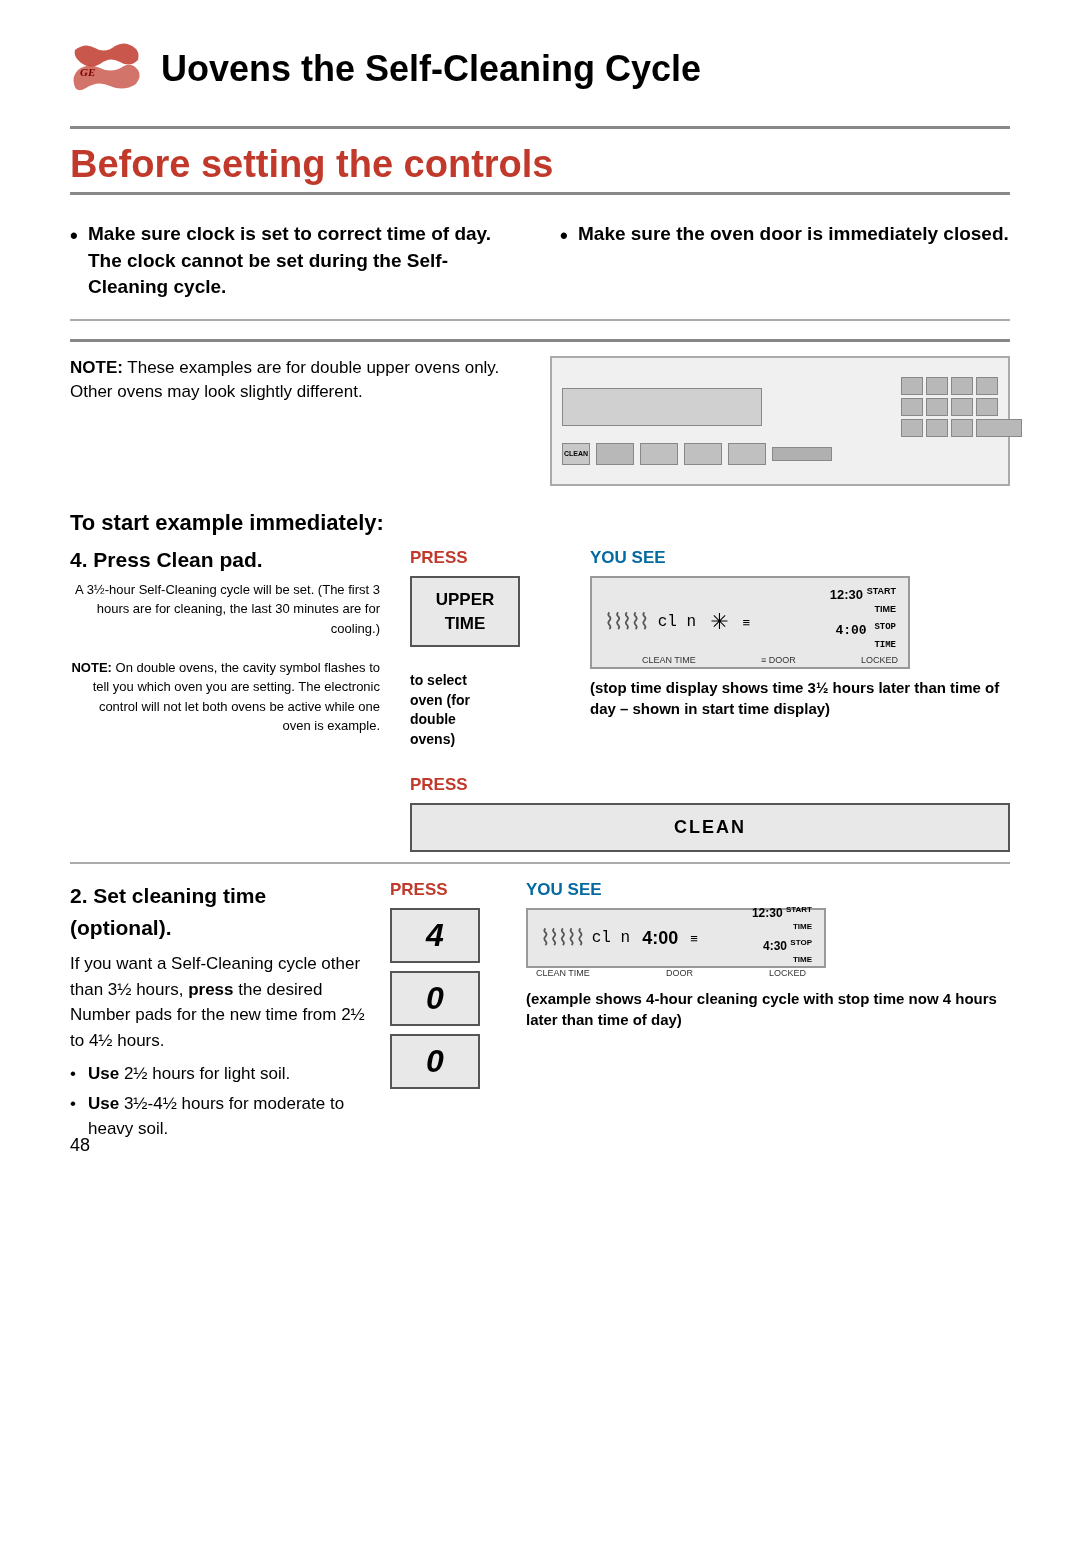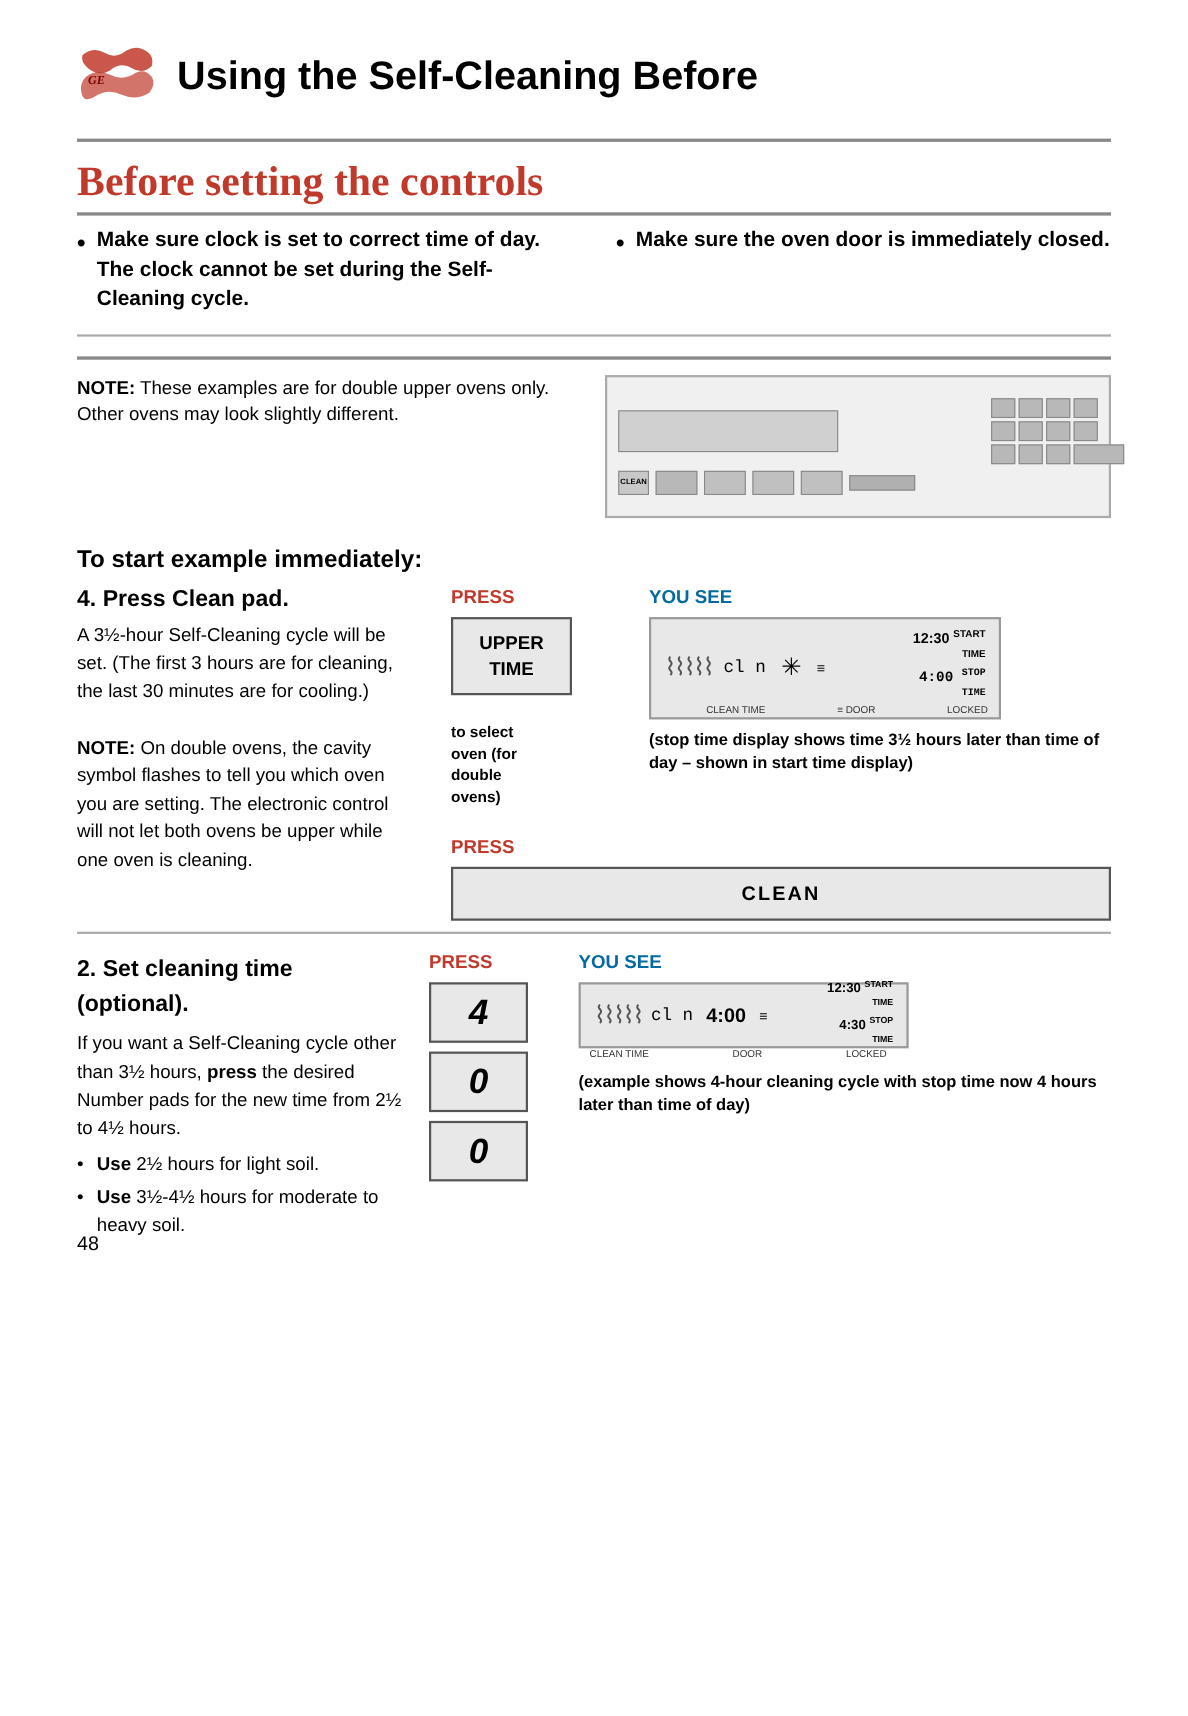--- a/index.html
+++ b/index.html
@@ -34,24 +34,23 @@
     .header-title span {
       font-style: normal;
       font-weight: bold;
     }
 
     
     .section-title {
       font-size: 38px;
       font-weight: bold;
       color: #c0392b;
-      margin-bottom: 10px;
+      margin-bottom: 26px;
       border-bottom: 3px solid #888;
       padding-bottom: 6px;
-      font-family: Liberation Serif, serif;
     }
 
     
     .before-section {
       border-top: 3px solid #888;
       padding-top: 14px;
       margin-bottom: 0;
     }
 
     .two-col-bullets {
@@ -170,22 +169,23 @@
 
     .step-section {
       margin-bottom: 20px;
     }
     .step-title {
       font-size: 21px;
       font-weight: bold;
       margin-bottom: 8px;
     }
     .step-body {
-      font-size: 17px;
+      font-size: 13px;
       line-height: 1.5;
+      text-align: right;
     }
     .press-col {
       display: flex;
       flex-direction: column;
       align-items: flex-start;
     }
     .press-label {
       font-size: 17px;
       font-weight: bold;
       color: #c0392b;
@@ -378,21 +378,21 @@
       <svg width="75" height="58" viewBox="0 0 75 58">
 
         <rect x="0" y="0" width="75" height="58" fill="#fff"></rect>
 
         <path d="M5,10 Q15,2 25,8 Q35,14 45,6 Q55,0 65,8 Q70,12 68,20 Q60,28 50,22 Q40,16 30,24 Q20,30 10,22 Q3,16 5,10Z" fill="#c0392b" opacity="0.85"></path>
         <path d="M8,30 Q18,22 30,28 Q42,34 54,26 Q62,22 68,30 Q72,36 66,44 Q54,52 40,46 Q28,40 16,48 Q6,54 4,44 Q2,36 8,30Z" fill="#c0392b" opacity="0.7"></path>
         <text x="10" y="36" font-family="serif" font-size="11" fill="#7a0000" font-style="italic" font-weight="bold">GE</text>
       </svg>
     </div>
     <div class="header-title">
-      <span>U</span><span>sing the Self-Cleaning Before</span>
+      <span>U</span><span>ovens the Self-Cleaning Cycle</span>
     </div>
   </div>
 
   <div class="before-section">
     <div class="section-title">Before setting the controls</div>
     <div class="two-col-bullets">
       <div class="bullet-item">Make sure clock is set to correct time of day. The clock cannot be set during the Self-Cleaning cycle.</div>
       <div class="bullet-item">Make sure the oven door is immediately closed.</div>
     </div>
   </div>
@@ -444,21 +444,21 @@
 
     <div class="step1-layout">
 
       <div class="step-section">
         <div class="step-title">4. Press Clean pad.</div>
         <div class="step-body">
           <p>A 3½-hour Self-Cleaning cycle will be set. (The first 3 hours are for cleaning, the last 30 minutes are for cooling.)</p>
           <br>
           <p>
             <strong>NOTE:</strong>
-            <span> On double ovens, the cavity symbol flashes to tell you which oven you are setting. The electronic control will not let both ovens be upper while one oven is cleaning.</span>
+            <span> On double ovens, the cavity symbol flashes to tell you which oven you are setting. The electronic control will not let both ovens be active while one oven is example.</span>
           </p>
         </div>
       </div>
 
       <div class="press-section-block">
 
         <div style="display:grid; grid-template-columns:160px 1fr; gap:20px;">
           <div class="press-col">
             <div class="press-label">PRESS</div>
             <div class="press-upper-oven">

